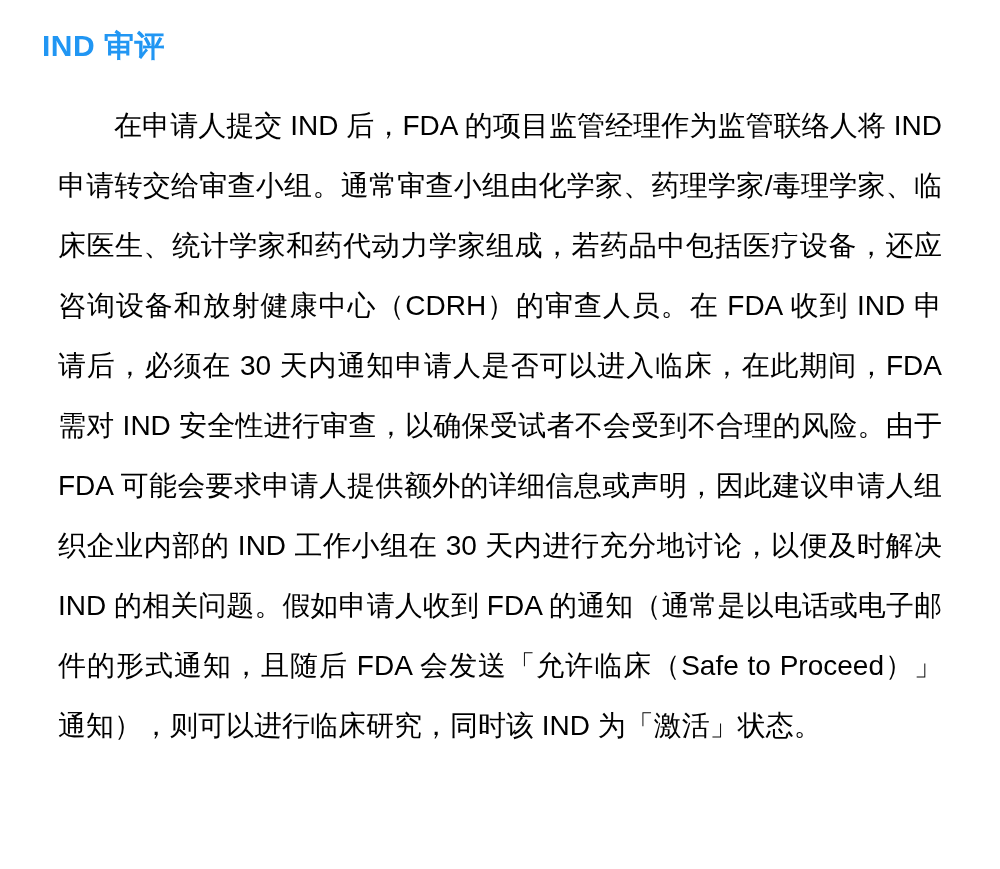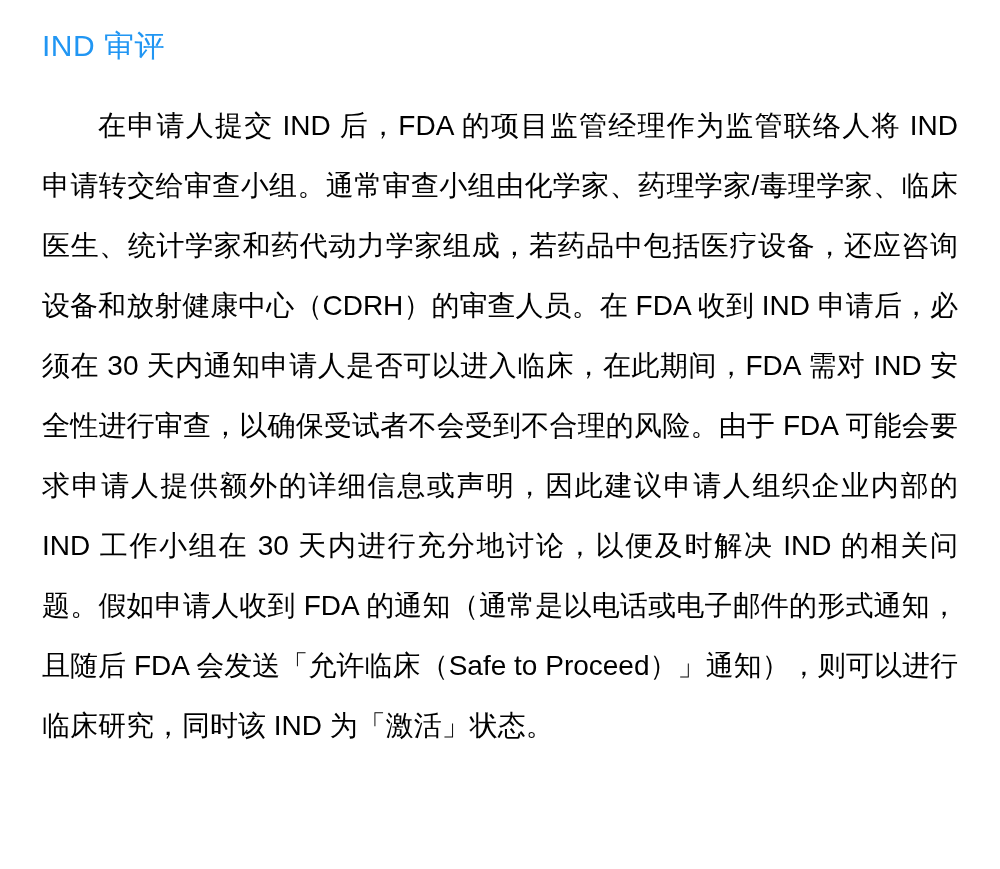--- a/index.html
+++ b/index.html
@@ -15,27 +15,27 @@
       color: #000000;
     }
     .doc {
       box-sizing: border-box;
       width: 1000px;
       padding: 28px 42px 0 42px;
     }
     .doc-title {
       margin: 0 0 32px 0;
       font-size: 30px;
-      font-weight: 400;
+      font-weight: 700;
       line-height: 36px;
       letter-spacing: 0.5px;
       color: #2196F3; 
     }
     .doc-paragraph {
-      margin: 0;
+      margin: 16px;
       font-size: 28px;
       line-height: 60px;
       text-align: justify;
       text-justify: inter-ideograph;
       text-indent: 2em;
       color: #000000;
       word-break: normal;
     }
   </style>
 </head>

